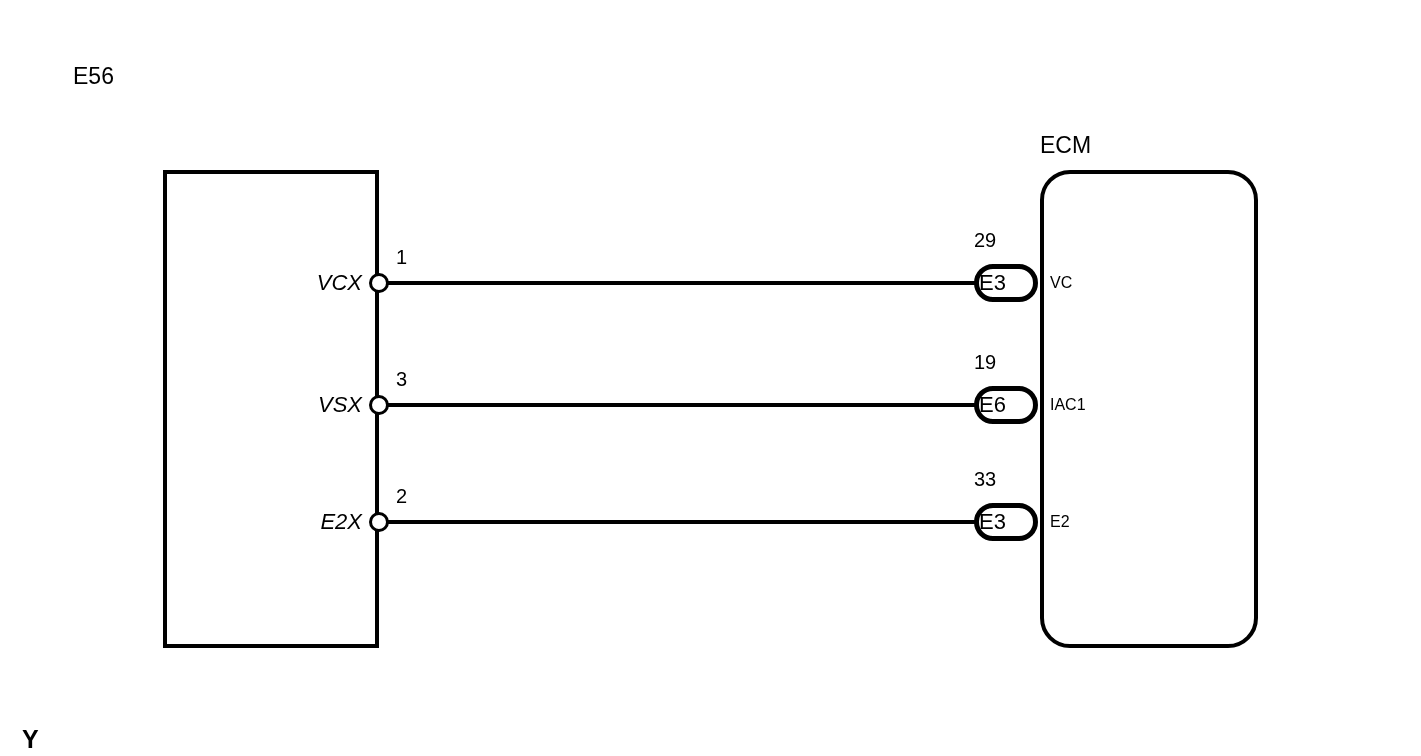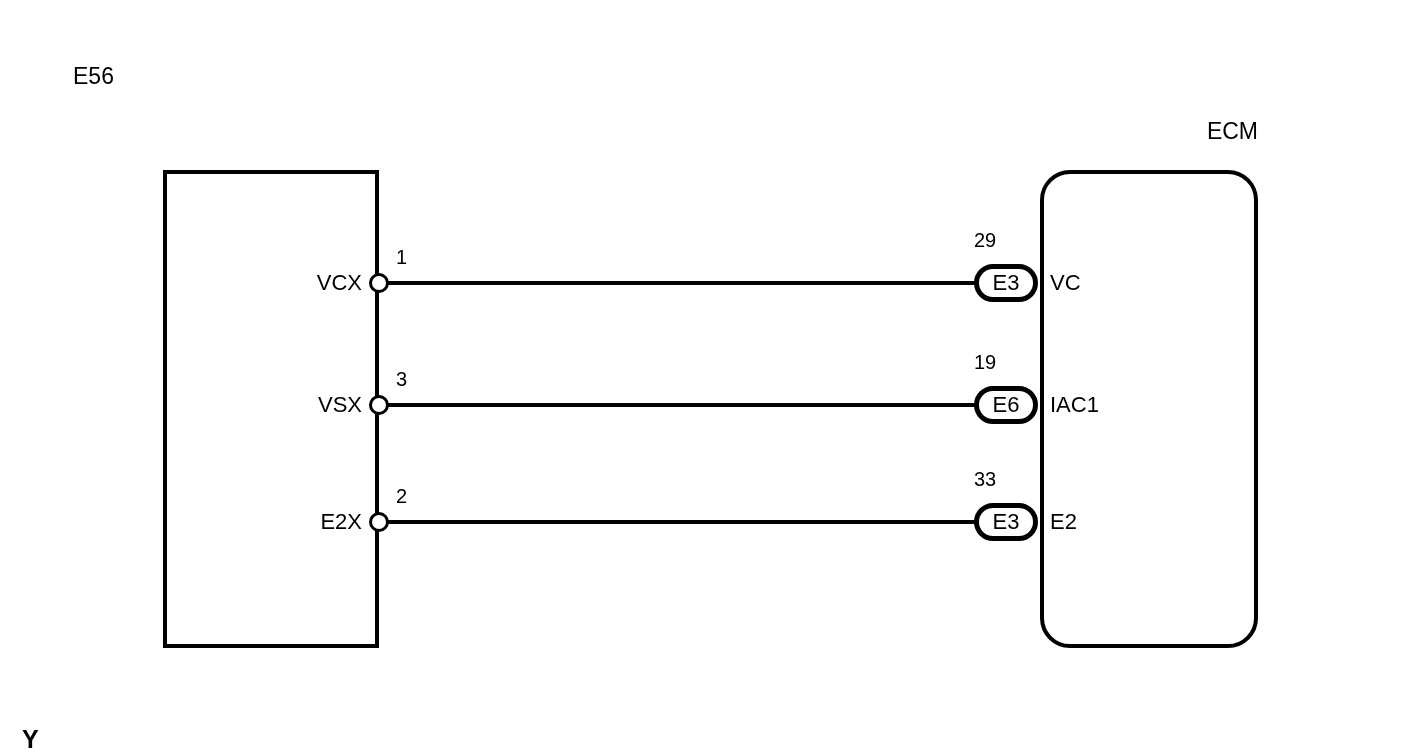--- a/index.html
+++ b/index.html
@@ -32,36 +32,37 @@
   }
   .ecm-box {
     position: absolute; left: 1040px; top: 170px;
     width: 218px; height: 478px;
     border: 4px solid var(--line-color);
     border-radius: 30px;
     background: transparent;
     z-index: 1;
   }
   .ecm-label {
-    position: absolute; left: 1040px; top: 118px;
-    width: 218px; text-align: right;
+    position: absolute; left: 1040px; top: 132px;
+    width: 218px; text-align: left;
     font-size: 23px;
   }
 
   
   .wire-row { position: absolute; left: 0; width: 100%; height: 0; top: var(--y); }
   .row-0 { --y: 283px; }
   .row-1 { --y: 405px; }
   .row-2 { --y: 522px; }
 
   .terminal-label {
     position: absolute; left: 198px; width: 164px;
     top: -15px; height: 30px; line-height: 30px;
     text-align: right; font-size: 22px;
     z-index: 2;
+    font-style: italic;
   }
   .wire-line {
     position: absolute; left: 378px; top: -2px;
     width: 599px; height: 4px;
     background: var(--line-color);
     z-index: 1;
   }
   .pin-circle {
     position: absolute; left: 369px; top: -10px;
     width: 20px; height: 20px;
@@ -74,34 +75,33 @@
     position: absolute; left: 396px; top: -36px;
     font-size: 20px; line-height: 20px;
     z-index: 2;
   }
   .connector-oval {
     position: absolute; left: 974px; top: -19px;
     width: 64px; height: 38px;
     border: 5px solid var(--line-color);
     border-radius: 19px;
     background: var(--bg-color);
-    text-align: center;
     font-size: 22px; line-height: 28px;
     z-index: 3;
   }
   .ecm-pin-number {
     position: absolute; left: 974px; top: -53px;
     width: 64px; 
     font-size: 20px; line-height: 20px;
     z-index: 2;
   }
   .ecm-terminal-label {
     position: absolute; left: 1050px; top: -15px;
     height: 30px; line-height: 30px;
-    font-size: 22px;
+    font-size: 16px;
     z-index: 2;
   }
 
   .footer-letter {
     position: absolute; left: 22px; top: 725px;
     font-size: 25px; font-weight: bold;
   }
 </style>
 </head>
 <body>

